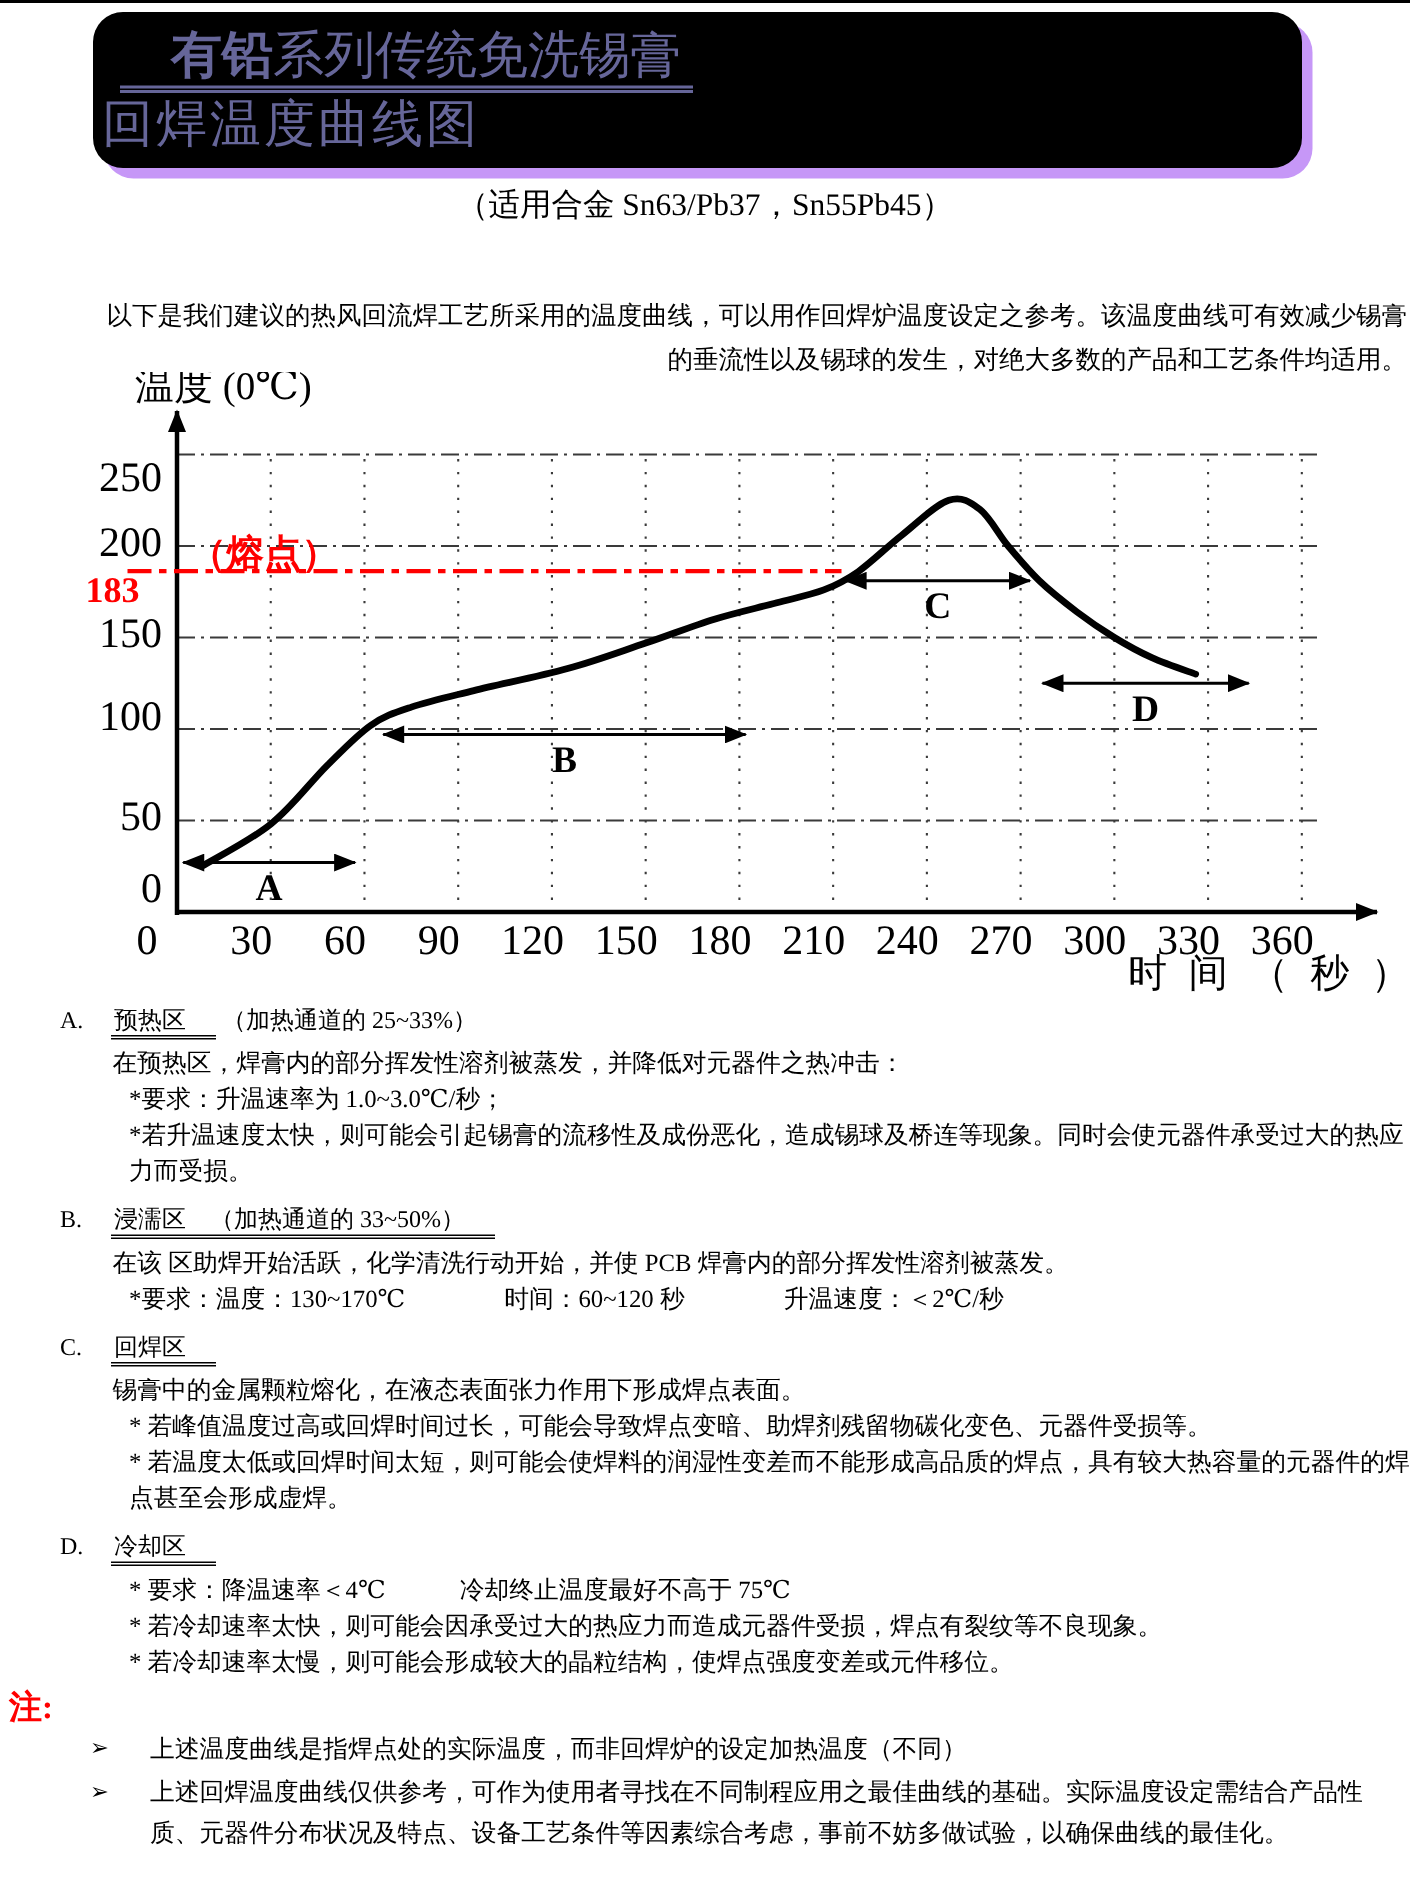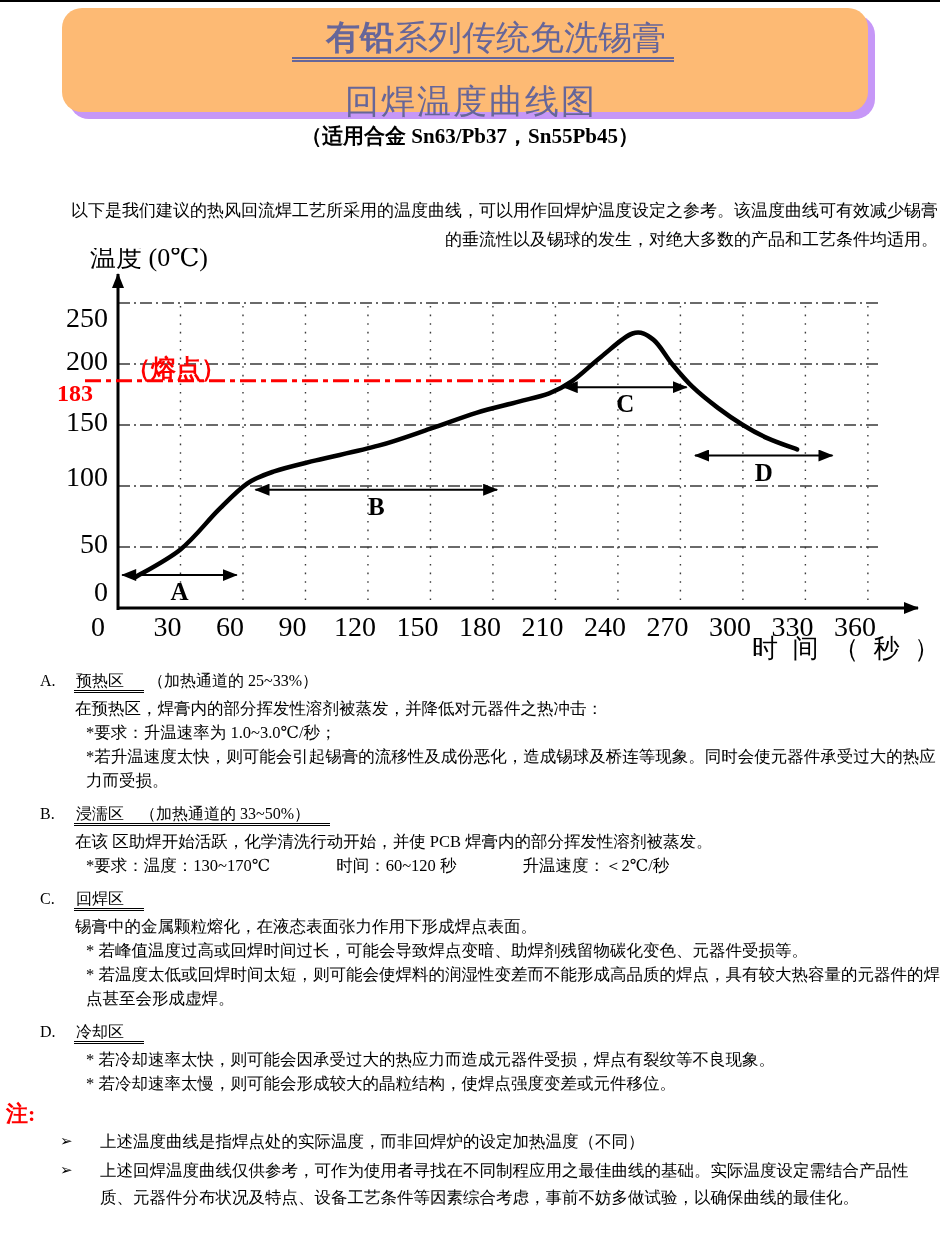--- a/index.html
+++ b/index.html
@@ -1,28 +1,28 @@
 <!DOCTYPE html>
 <html><head>
 <meta charset="utf-8">
 <style>
   html,body{margin:0;padding:0;}
   body{width:940px;height:1260px;background:#fff;}
   .page{position:relative;width:940px;height:1260px;background:#fff;overflow:hidden;
         font-family:"Liberation Serif","DejaVu Serif",serif;color:#000;}
   .top-rule{position:absolute;left:0;top:0;width:940px;height:2px;background:#000;}
   .header-box{position:absolute;left:62px;top:8px;width:806px;height:104px;
-      background:#fdba74;border-radius:20px;box-shadow:7px 7px 0 0 #C697F7;
-      text-align:center;padding-top:8px;box-sizing:border-box;}
+      background:#000000;border-radius:20px;box-shadow:7px 7px 0 0 #C697F7;
+      padding-top:8px;box-sizing:border-box;}
   .title-l1{font-size:34px;line-height:44px;color:#666699;transform:translateX(18px);}
   .title-l1 .t-underline{border-bottom:5px double #666699;padding:0 8px 1px 34px;}
   .title-l1 b{font-weight:bold;}
-  .title-l2{font-size:34px;line-height:44px;color:#666699;margin-top:20px;transform:translateX(6px);letter-spacing:2px;}
+  .title-l2{font-size:34px;line-height:44px;color:#666699;margin-top:2px;transform:translateX(6px);letter-spacing:2px;}
   .subtitle{position:absolute;left:0;top:122px;width:940px;text-align:center;
-      font-size:21px;font-weight:bold;}
+      font-size:21px;font-weight:normal;}
   .intro{position:absolute;left:18px;top:192px;width:916px;font-size:17px;line-height:29px;
       text-indent:2em;margin:4px;text-align:right;}
   #chart{position:absolute;left:30px;top:248px;width:900px;height:415px;}
   #content{position:absolute;left:0;top:660px;width:940px;}
   .sec-head{font-size:16px;line-height:24px;margin:9px 0 4px 0;font-family:Liberation Serif, serif;}
   .sec-head .sec-id{display:inline-block;margin-left:40px;width:34px;}
   .sec-head .sec-title{border-bottom:3px double #000;padding:0 20px 1px 2px;}
   .sec-head .sec-suffix{margin-left:4px;}
   .sec-line{font-size:16.5px;line-height:24px;margin-left:75px;}
   .sec-line.lvl1{margin-left:86px;}
@@ -119,20 +119,21 @@
         <div class="sec-line lvl1">*要求：升温速率为 1.0~3.0℃/秒；</div>
         <div class="sec-line lvl1">*若升温速度太快，则可能会引起锡膏的流移性及成份恶化，造成锡球及桥连等现象。同时会使元器件承受过大的热应力而受损。</div>
         <div class="sec-head"><span class="sec-id">B.</span><span class="sec-title">浸濡区　（加热通道的 33~50%）</span></div>
         <div class="sec-line">在该 区助焊开始活跃，化学清洗行动开始，并使 PCB 焊膏内的部分挥发性溶剂被蒸发。</div>
         <div class="sec-line lvl1">*要求：温度：130~170℃　　　　时间：60~120 秒　　　　升温速度：＜2℃/秒</div>
         <div class="sec-head"><span class="sec-id">C.</span><span class="sec-title">回焊区</span></div>
         <div class="sec-line">锡膏中的金属颗粒熔化，在液态表面张力作用下形成焊点表面。</div>
         <div class="sec-line lvl1">* 若峰值温度过高或回焊时间过长，可能会导致焊点变暗、助焊剂残留物碳化变色、元器件受损等。</div>
         <div class="sec-line lvl1">* 若温度太低或回焊时间太短，则可能会使焊料的润湿性变差而不能形成高品质的焊点，具有较大热容量的元器件的焊点甚至会形成虚焊。</div>
         <div class="sec-head"><span class="sec-id">D.</span><span class="sec-title">冷却区</span></div>
+        <div class="sec-line lvl1">* 要求：降温速率＜4℃　　　冷却终止温度最好不高于 75℃</div>
         <div class="sec-line lvl1">* 若冷却速率太快，则可能会因承受过大的热应力而造成元器件受损，焊点有裂纹等不良现象。</div>
         <div class="sec-line lvl1">* 若冷却速率太慢，则可能会形成较大的晶粒结构，使焊点强度变差或元件移位。</div>
       </div>
     <div class="notes">
       <div class="notes-label">注:</div>
       <div id="note-items">
           <div class="note-item">
             <span class="bullet">➢</span>
             <span class="note-text">上述温度曲线是指焊点处的实际温度，而非回焊炉的设定加热温度（不同）</span>
           </div>

